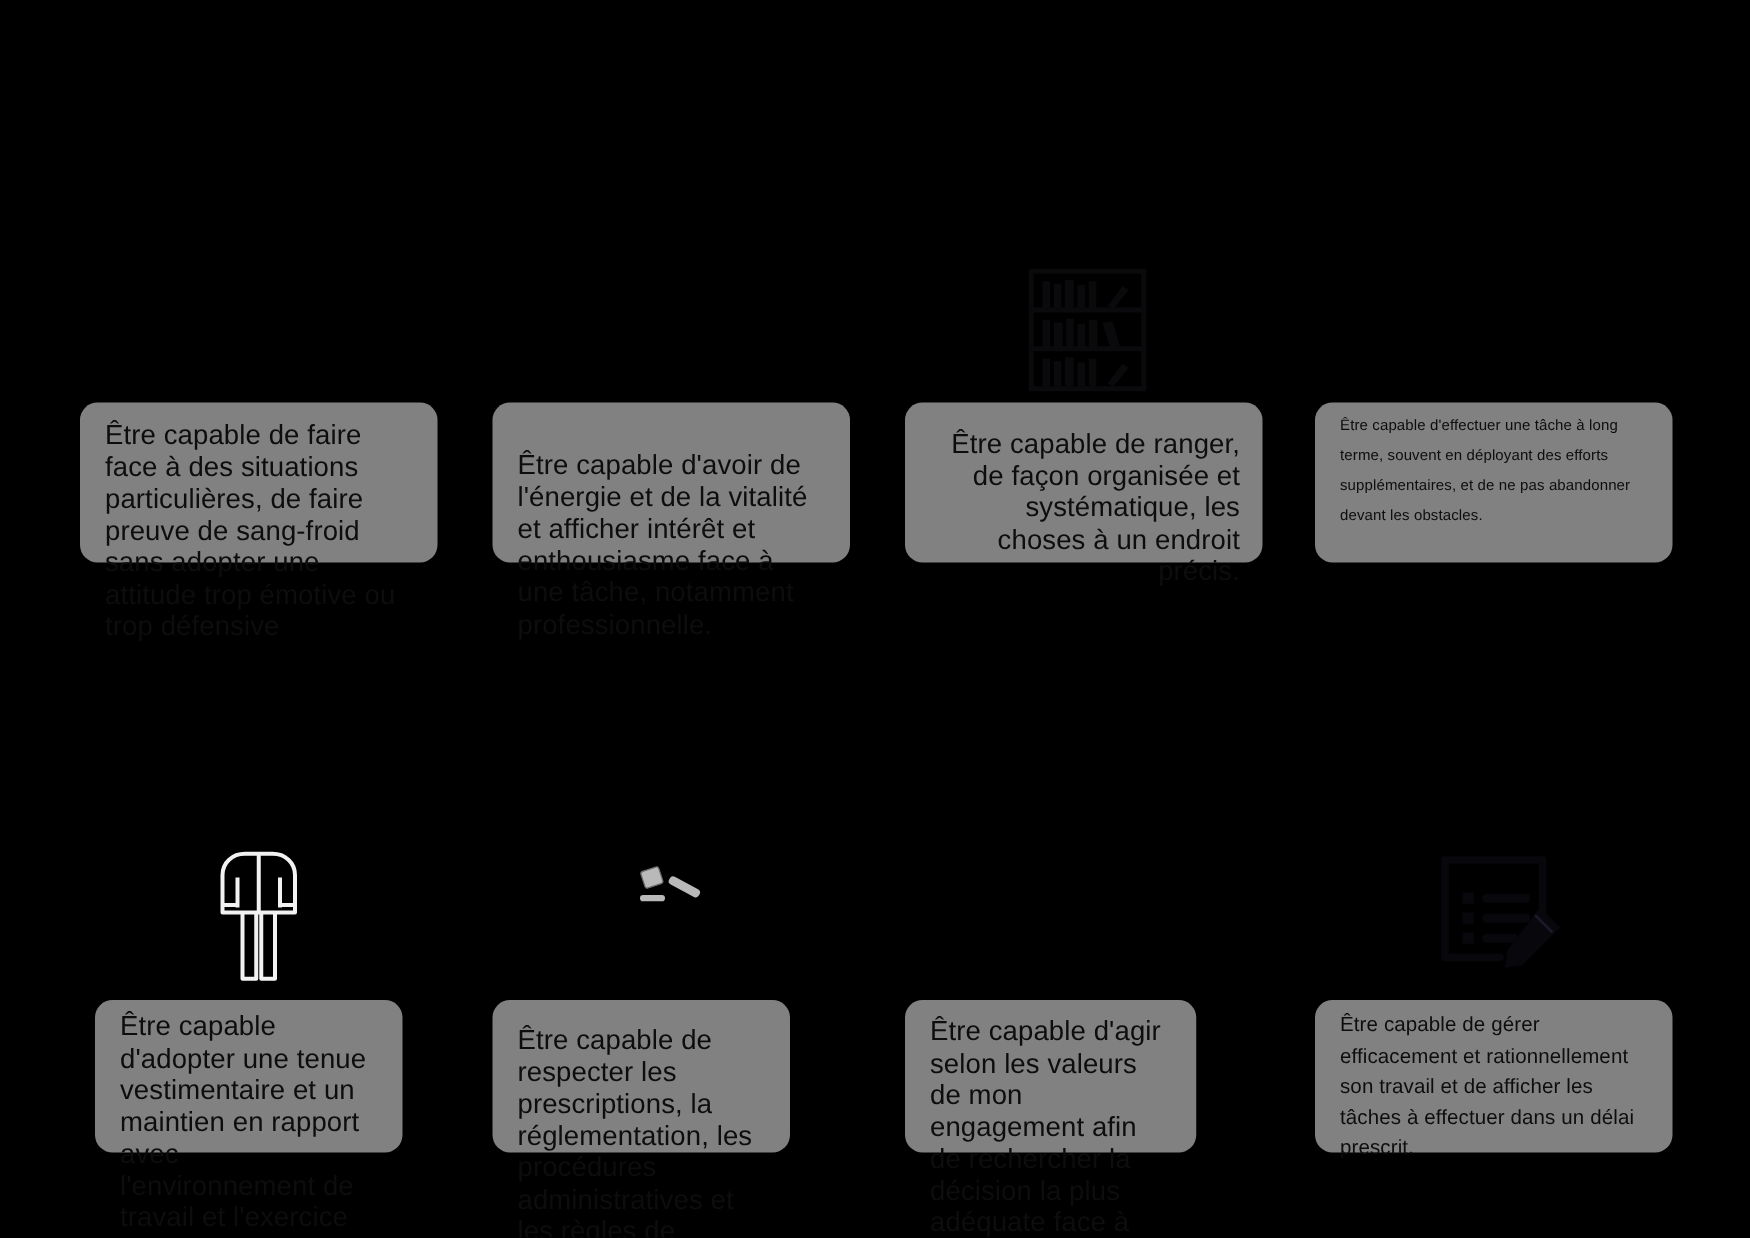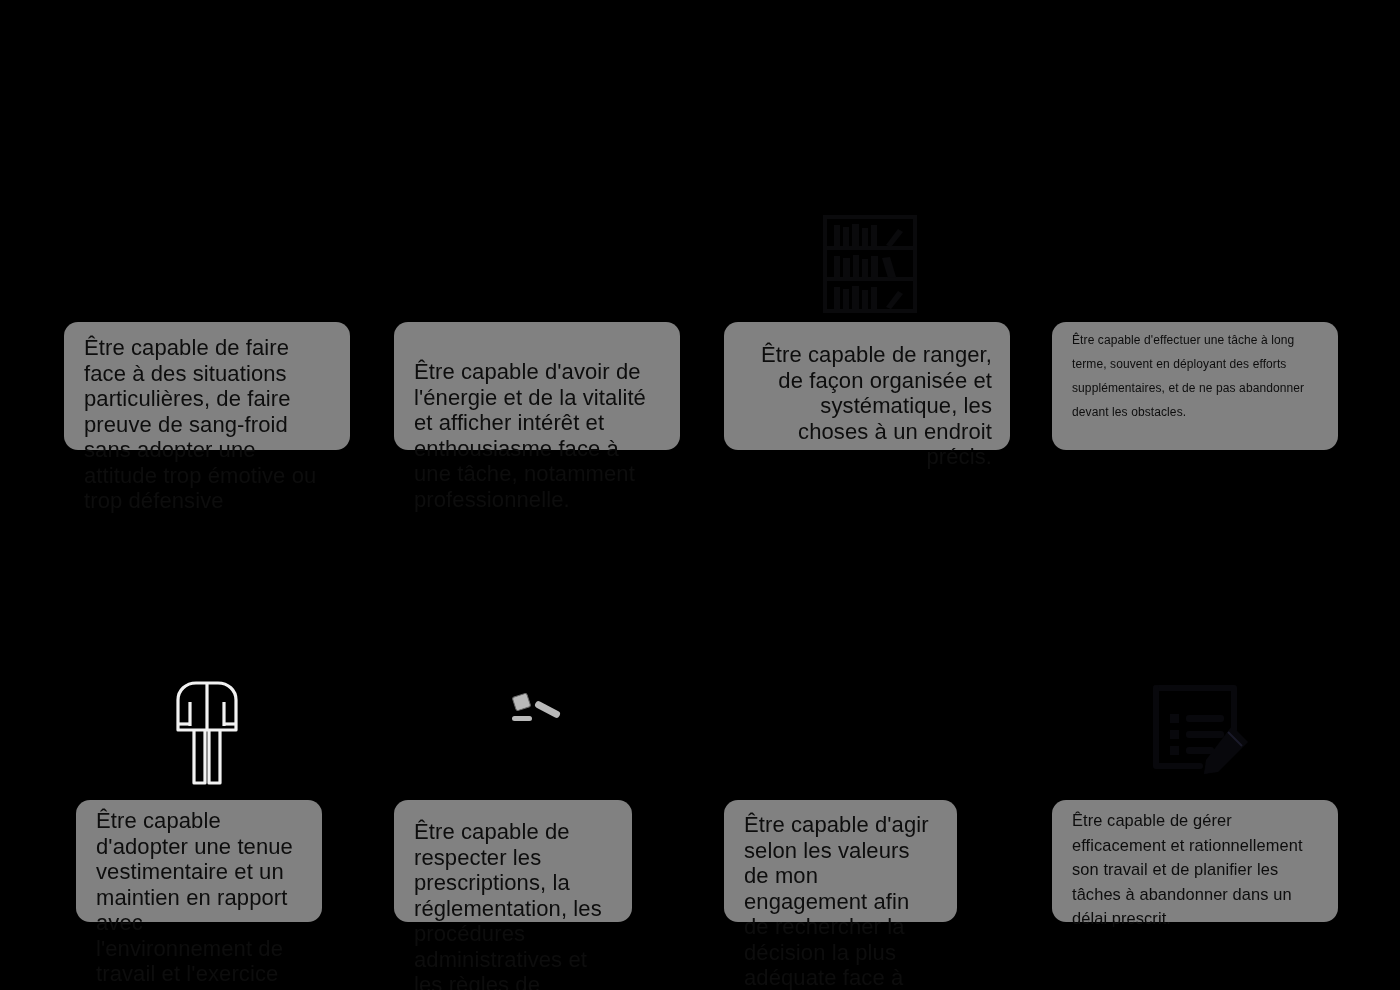--- a/index.html
+++ b/index.html
@@ -165,15 +165,15 @@
   <div class="caption-box r1 c3">Être capable de ranger, de façon organisée et systématique, les choses à un endroit précis.</div>
 
   <div class="caption-box r1 c4">Être capable d'effectuer une tâche à long terme, souvent en déployant des efforts supplémentaires, et de ne pas abandonner devant les obstacles.</div>
 
   <div class="caption-box r2 c1">Être capable d'adopter une tenue vestimentaire et un maintien en rapport avec l'environnement de travail et l'exercice de ses tâches.</div>
 
   <div class="caption-box r2 c2">Être capable de respecter les prescriptions, la réglementation, les procédures administratives et les règles de fonctionnement.</div>
 
   <div class="caption-box r2 c3">Être capable d'agir selon les valeurs de mon engagement afin de rechercher la décision la plus adéquate face à une situation donnée.</div>
 
-  <div class="caption-box r2 c4">Être capable de gérer efficacement et rationnellement son travail et de planifier les tâches à abandonner dans un délai prescrit.</div>
+  <div class="caption-box r2 c4">Être capable de gérer efficacement et rationnellement son travail et de afficher les tâches à effectuer dans un délai prescrit.</div>
 
 </div>
 
 </body></html>

